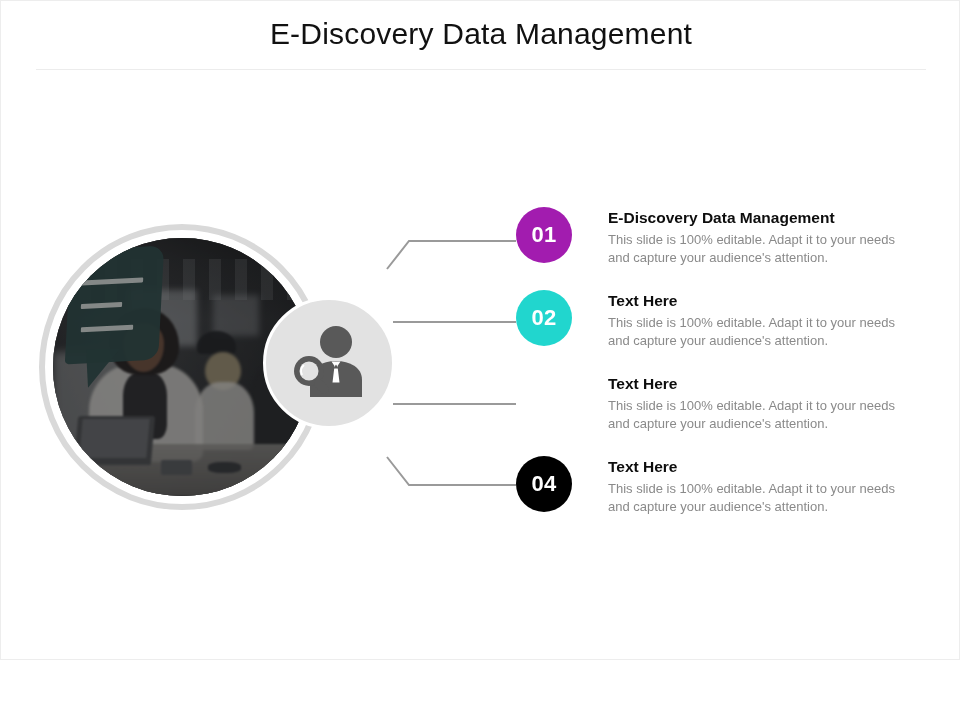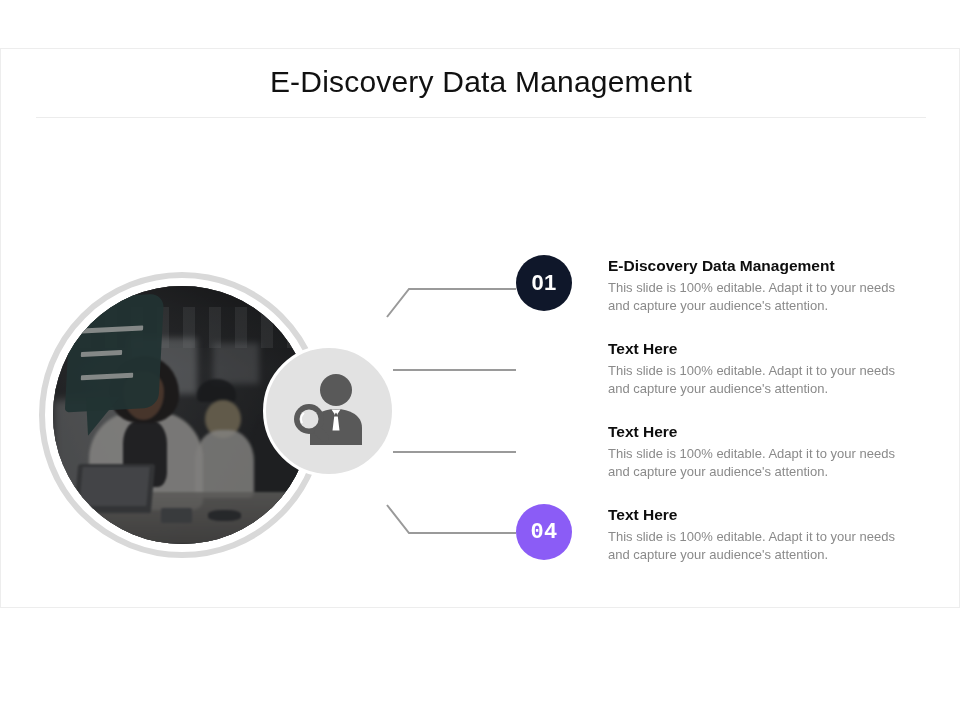--- a/index.html
+++ b/index.html
@@ -6,26 +6,25 @@
     margin: 0;
     padding: 0;
     background: #ffffff;
   }
   body {
     font-family: "Liberation Sans", sans-serif;
   }
   #slide {
     position: relative;
     width: 960px;
-    height: 560px;
+    height: 660px;
     background: #ffffff;
     overflow: hidden;
     box-sizing: border-box;
     border: 1px solid #ededed;
-    margin-top: 48px;
   }
 
   
   #slide-title {
     position: absolute;
     left: 0;
     top: 16px;
     width: 960px;
     text-align: center;
     font-size: 30px;
@@ -341,42 +340,43 @@
         <path d="M49 40.5l2.6 4h-5.2z" fill="#595959"></path>
         <circle cx="22" cy="47" r="15" fill="#595959"></circle>
         <circle cx="22" cy="47" r="9.5" fill="#e2e2e2"></circle>
         <path d="M16.5 41.5a7.6 7.6 0 0 0-1.6 8.8" fill="none" stroke="#ffffff" stroke-width="1.8" stroke-linecap="round"></path>
         <rect x="29.5" y="54" width="9" height="17" rx="4.2" fill="#595959" transform="rotate(-42 34 62)"></rect>
       </svg>
     </span>
   </div>
 
   <div class="row" id="row-0">
-    <div class="badge" style="background: #0f172a;">01</div>
+    <div class="badge" style="background: #a21caf;">01</div>
     <div class="row-text">
       <div class="row-title">E-Discovery Data Management</div>
       <div class="row-body">This slide is 100% editable. Adapt it to your needs and capture your audience's attention.</div>
     </div>
   </div>
 
   <div class="row" id="row-1">
+    <div class="badge" style="background: rgb(33, 214, 206);">02</div>
     <div class="row-text">
       <div class="row-title">Text Here</div>
       <div class="row-body">This slide is 100% editable. Adapt it to your needs and capture your audience's attention.</div>
     </div>
   </div>
 
   <div class="row" id="row-2">
     <div class="row-text">
       <div class="row-title">Text Here</div>
       <div class="row-body">This slide is 100% editable. Adapt it to your needs and capture your audience's attention.</div>
     </div>
   </div>
 
   <div class="row" id="row-3">
-    <div class="badge" style="background: #8b5cf6; font-family: Liberation Mono, monospace;">04</div>
+    <div class="badge" style="background: #000000;">04</div>
     <div class="row-text">
       <div class="row-title">Text Here</div>
       <div class="row-body">This slide is 100% editable. Adapt it to your needs and capture your audience's attention.</div>
     </div>
   </div>
 
 </div>
 
 </body></html>

